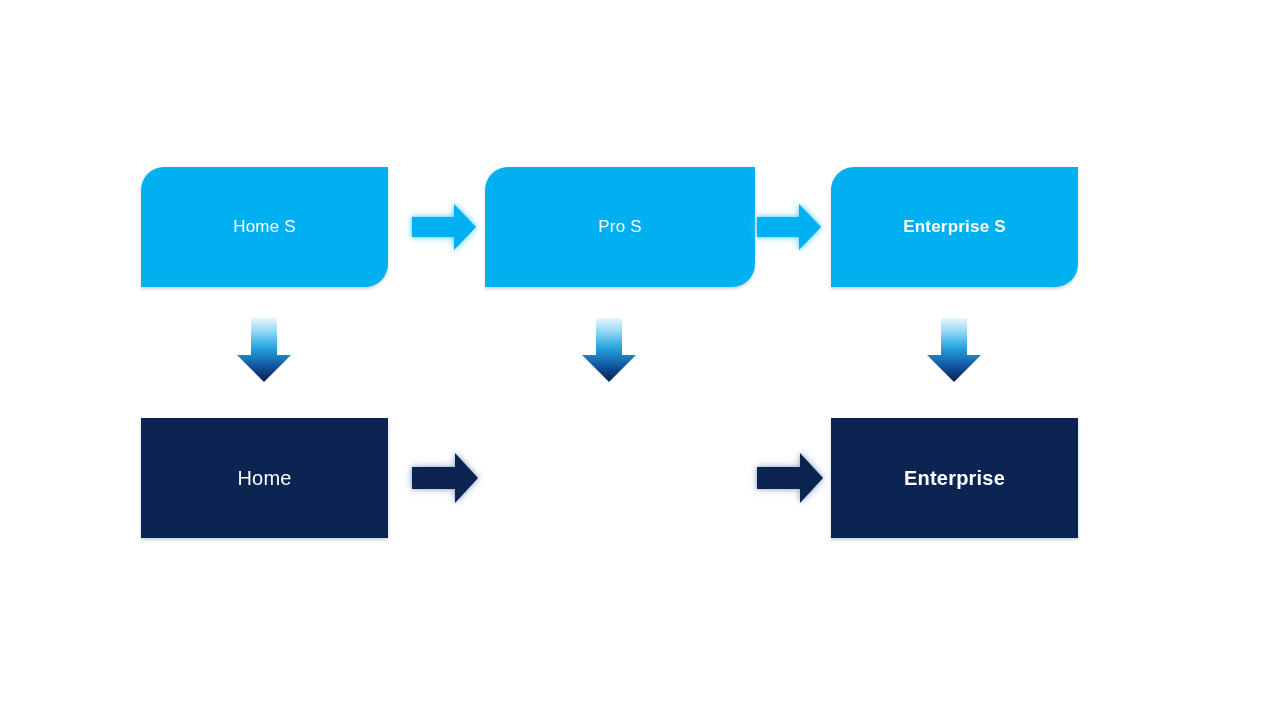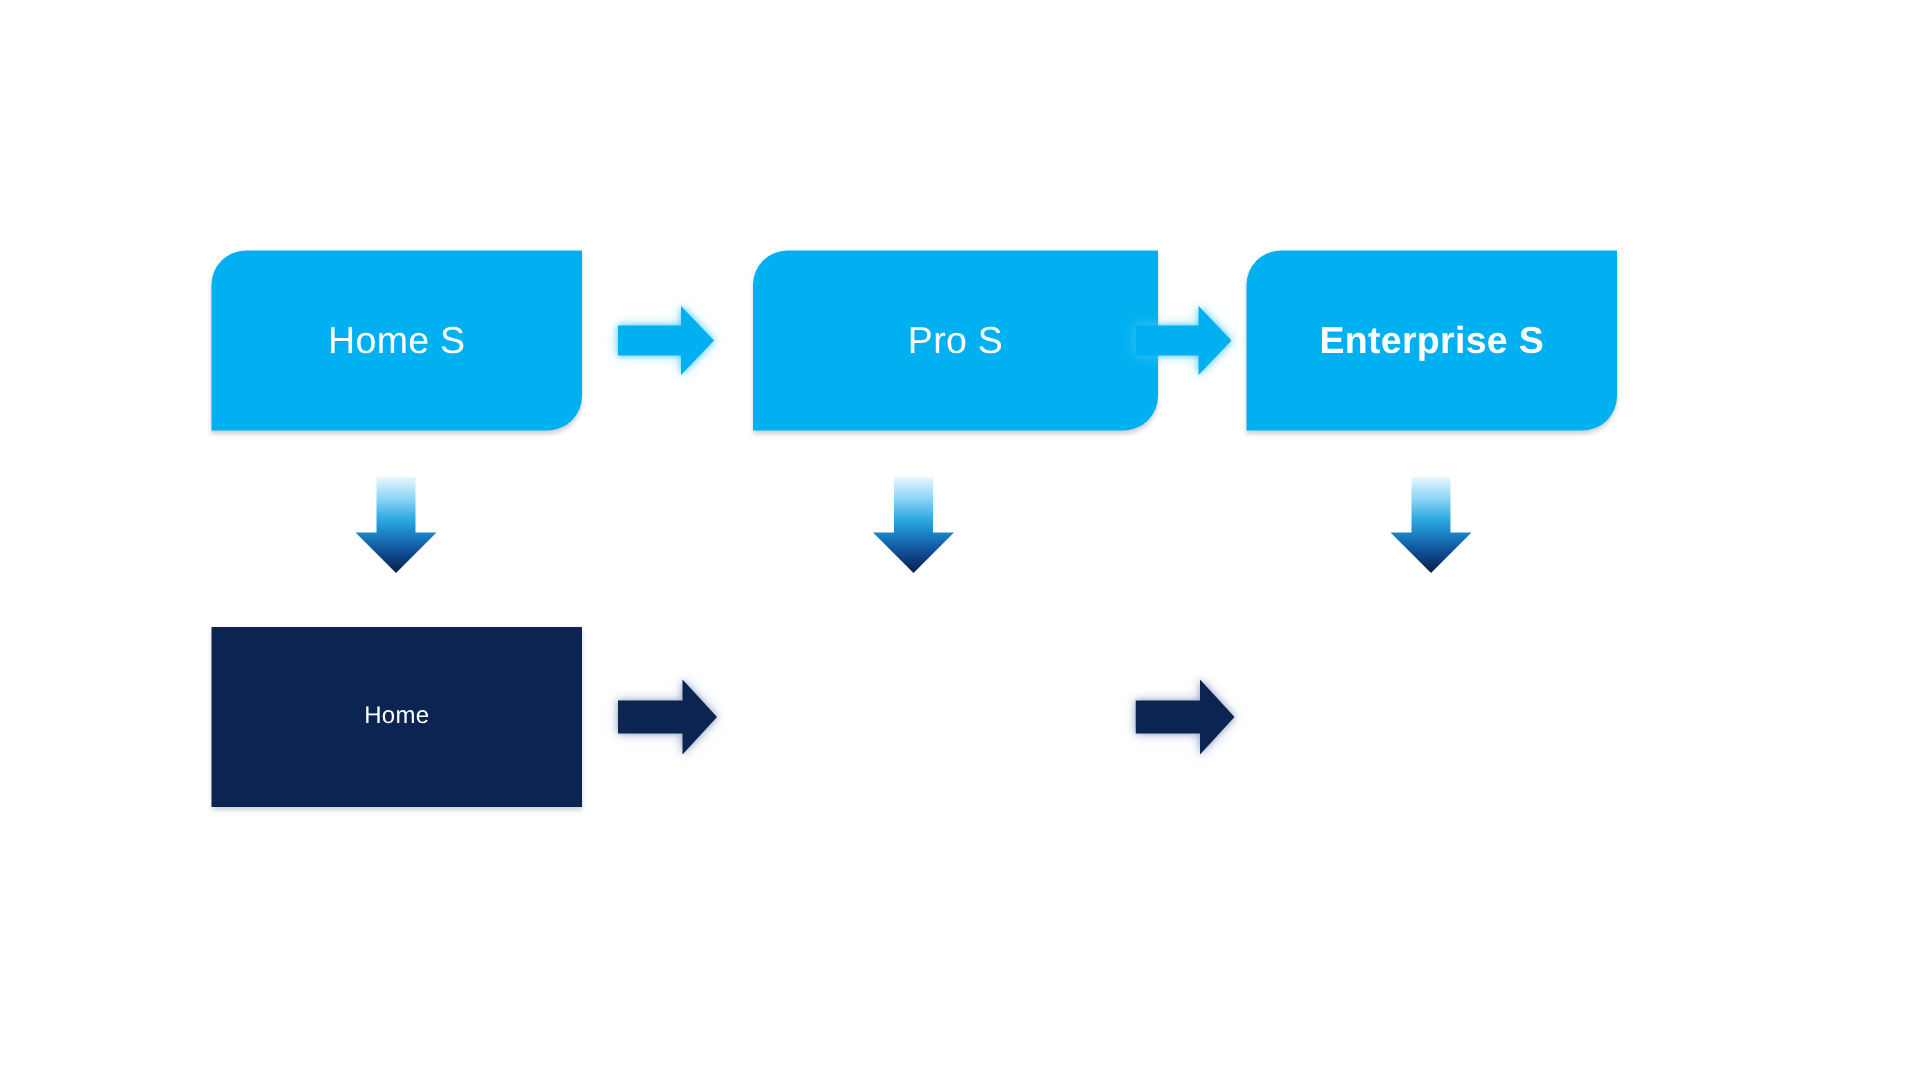--- a/index.html
+++ b/index.html
@@ -20,33 +20,33 @@
     height: 120px;
     display: flex;
     align-items: center;
     justify-content: center;
     color: var(--label-text, #ffffff);
     box-shadow: 0 2px 3px rgba(60, 70, 85, 0.25);
   }
   .node.light {
     background: var(--light-blue, #00b0f0);
     border-radius: 23px 0 23px 0;
-    font-size: 25px;
+    font-size: 17px;
     top: 167px;
   }
   .node.dark {
     background: var(--dark-navy, #0b2451);
     border-radius: 0;
-    font-size: 16px;
+    font-size: 20px;
     top: 418px;
   }
   .node .label { text-align: center; letter-spacing: 0.2px; }
 
   .col1 { left: 141px; width: 247px; }
-  .col2 { left: 502px; width: 270px; }
+  .col2 { left: 485px; width: 270px; }
   .col3 { left: 831px; width: 247px; font-weight: bold; }
 
   .arrow { position: absolute; display: block; }
 
   .arrow-right-light {
     filter: drop-shadow(0 0 2px rgba(0, 176, 240, 0.55))
             drop-shadow(0 0 4px rgba(120, 215, 250, 0.6));
   }
   .arrow-right-dark {
     filter: drop-shadow(0 0 2px rgba(110, 132, 175, 0.6))
@@ -102,20 +102,23 @@
   <svg class="arrow arrow-down-2" width="54" height="64" viewBox="0 0 54 64">
     <polygon points="14,0 40,0 40,37 54,37 27,64 0,37 14,37" fill="url(#downGrad)"></polygon>
   </svg>
   <svg class="arrow arrow-down-3" width="54" height="64" viewBox="0 0 54 64">
     <polygon points="14,0 40,0 40,37 54,37 27,64 0,37 14,37" fill="url(#downGrad)"></polygon>
   </svg>
 
   <div class="node dark col1">
     <span class="label">Home</span>
   </div>
+  <div class="node dark col3">
+    <span class="label">Enterprise</span>
+  </div>
 
   <svg class="arrow arrow-right-dark r-bottom r-gap1" width="66" height="50" viewBox="0 0 66 50">
     <polygon points="0,14 43,14 43,0 66,25 43,50 43,36 0,36" fill="var(--dark-navy, #0b2451)"></polygon>
   </svg>
   <svg class="arrow arrow-right-dark r-bottom r-gap2" width="66" height="50" viewBox="0 0 66 50">
     <polygon points="0,14 43,14 43,0 66,25 43,50 43,36 0,36" fill="var(--dark-navy, #0b2451)"></polygon>
   </svg>
 
 </div>
 

